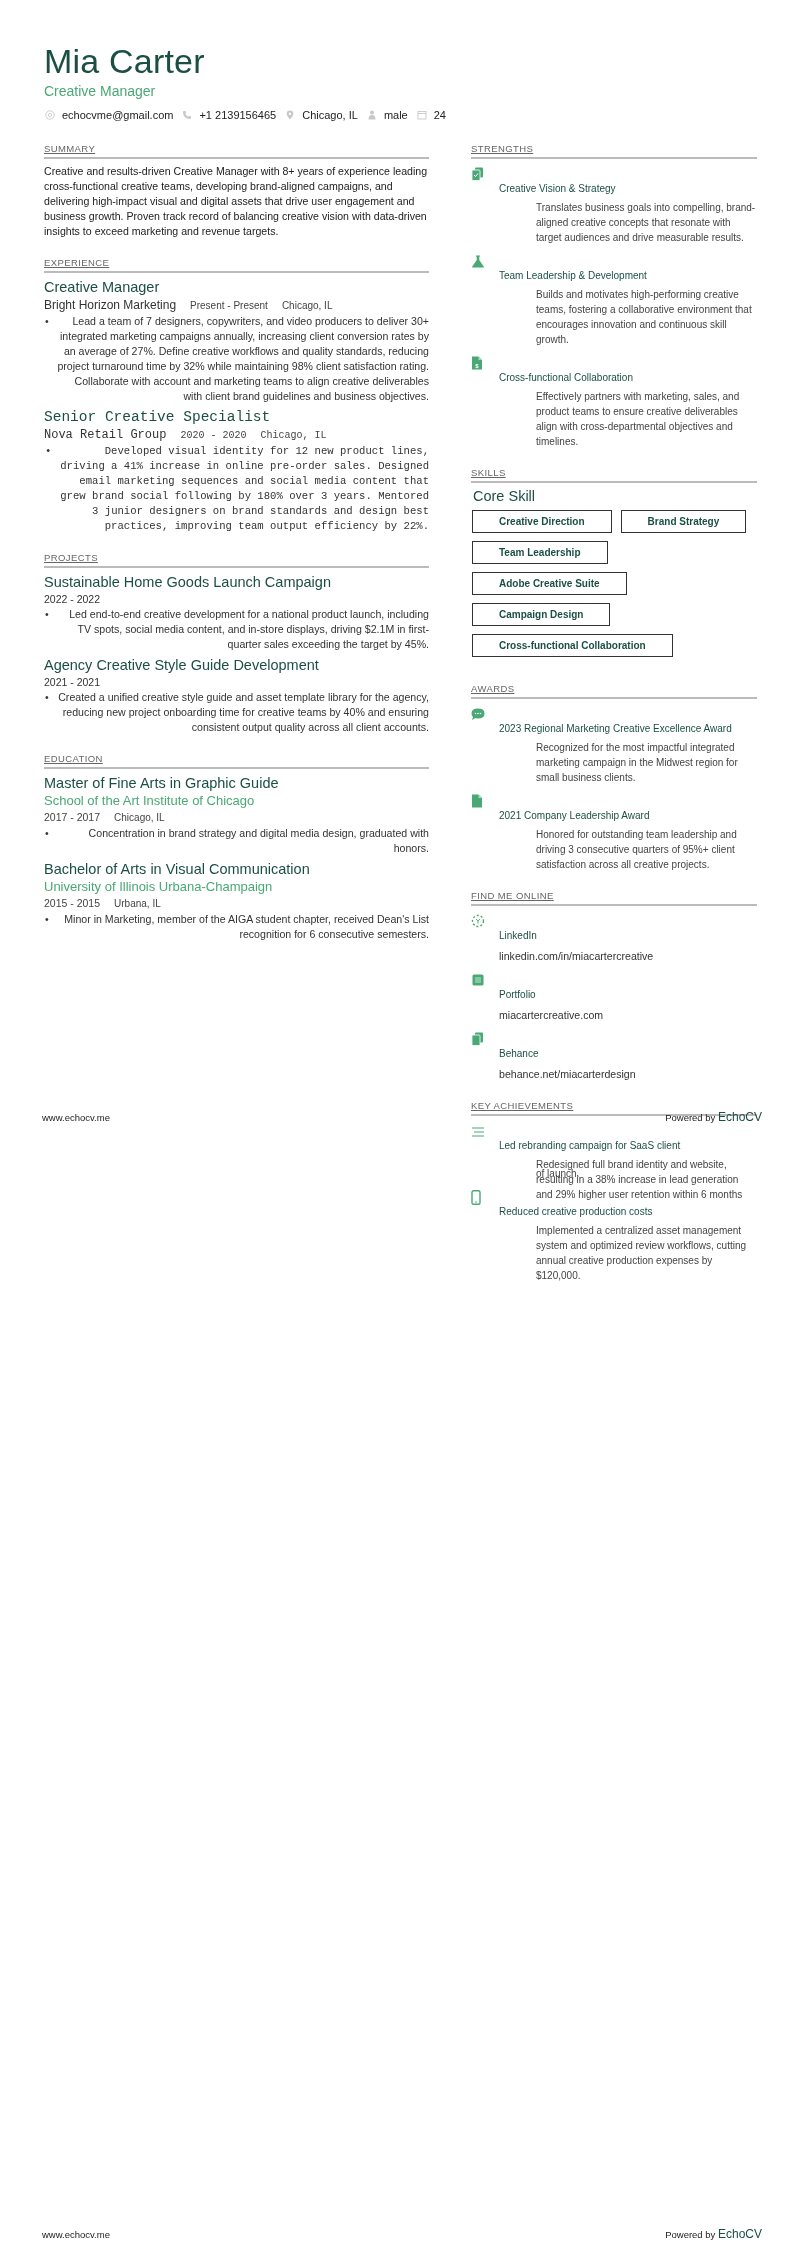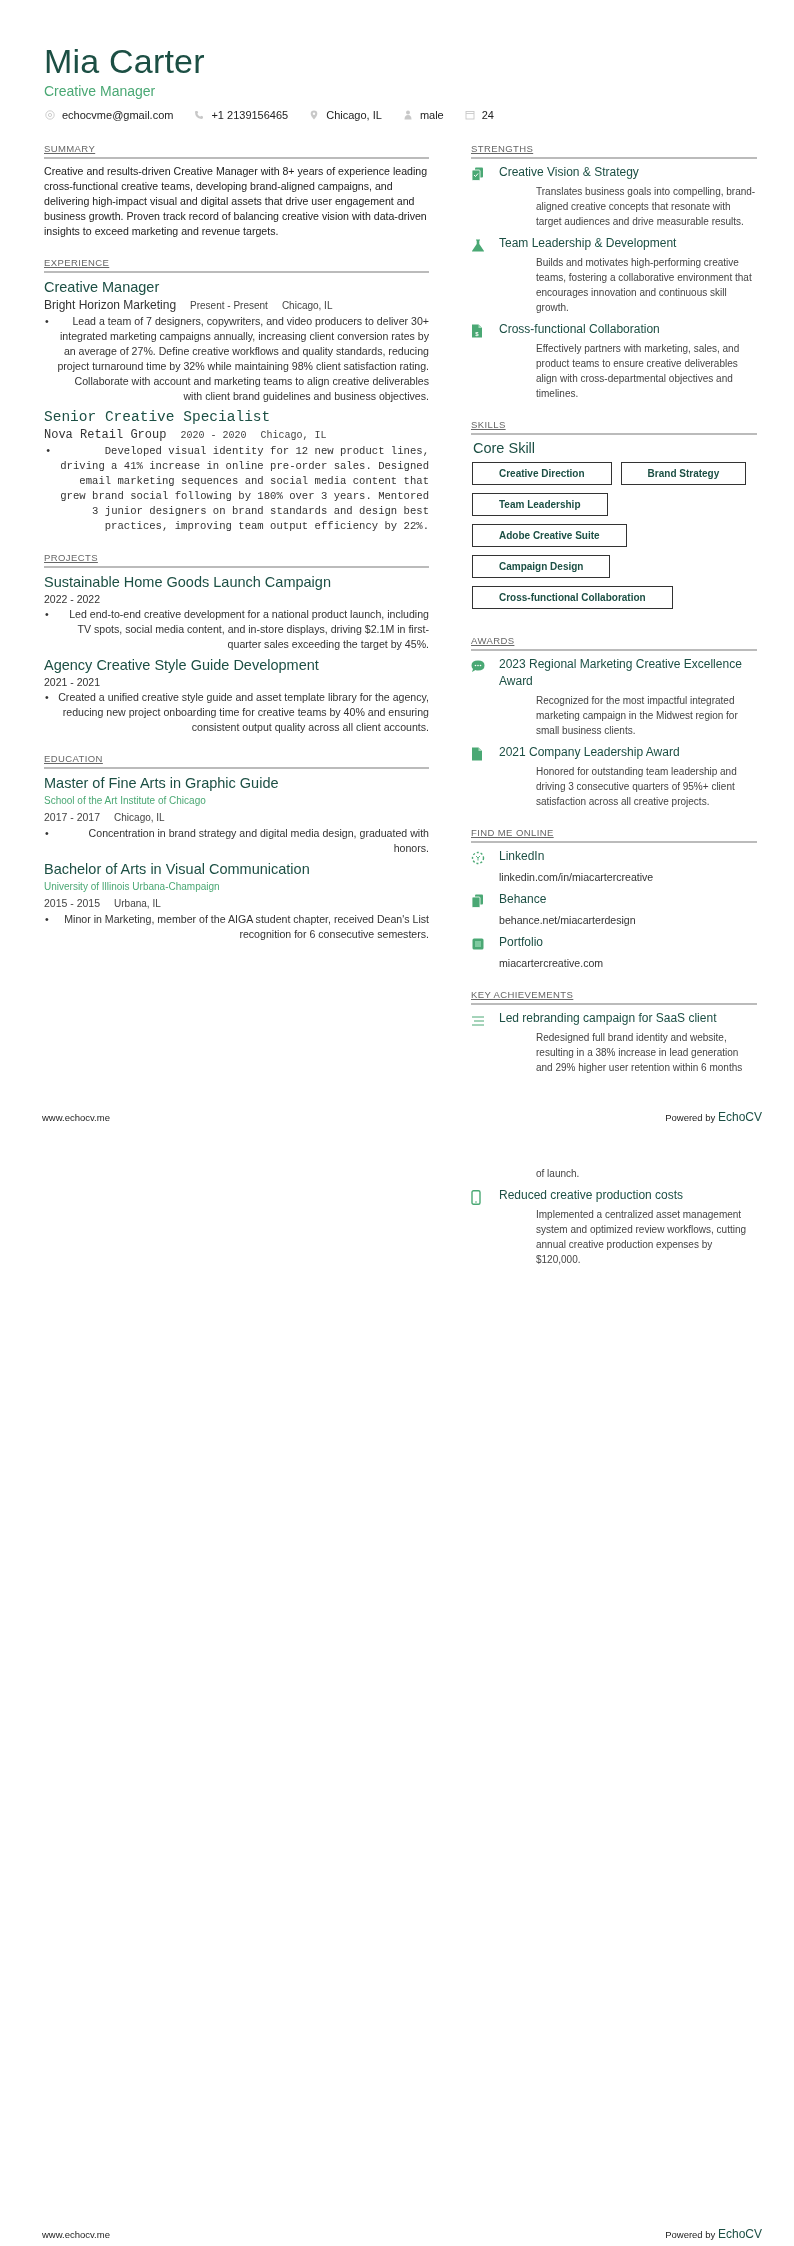--- a/index.html
+++ b/index.html
@@ -5,45 +5,45 @@
   * { box-sizing: border-box; margin: 0; padding: 0; }
   html, body { width: 794px; background: #ffffff; }
   body { font-family: "Liberation Sans", sans-serif; color: #333; position: relative; height: 2246px; }
   .page { position: absolute; left: 0; width: 794px; }
   .page1 { top: 0; height: 1123px; }
   .page2 { top: 1123px; height: 1123px; }
 
   .name { position: absolute; left: 44px; top: 42px; font-size: 34px; color: #1c4f44; font-weight: 500; letter-spacing: 0.2px; }
   .role { position: absolute; left: 44px; top: 83px; font-size: 14px; color: #4aa874; }
   .contacts { position: absolute; left: 44px; top: 109px; display: flex; align-items: center; font-size: 11px; color: #222; }
-  .contact { display: flex; align-items: center; margin-right: 20px; text-align: right; }
+  .contact { display: flex; align-items: center; margin-right: 8px; text-align: right; }
   .contact .ic { width: 12px; height: 12px; margin-right: 6px; display: inline-flex; align-items: center; justify-content: center; color: #bbb; font-size: 10px; }
 
   .col-left { position: absolute; left: 44px; top: 143px; width: 385px; }
   .col-right { position: absolute; left: 471px; top: 143px; width: 286px; }
 
   .sec-title { font-size: 9.5px; color: #666; letter-spacing: 0.4px; padding-bottom: 3px; border-bottom: 2px solid #bbb; margin-bottom: 5px; text-transform: uppercase; text-decoration: underline; }
   .sec { margin-bottom: 18px; }
   .summary-text { font-size: 10.6px; line-height: 15px; color: #222; }
 
   .item-title { font-size: 14.5px; color: #1c4f44; margin-top: 2px; line-height: 19px; }
   .meta-line { font-size: 11.5px; color: #333; display: flex; align-items: baseline; line-height: 17px; }
   .meta-line .company { font-size: 12px; color: #333; margin-right: 14px; }
   .meta-line .dates { font-size: 10px; color: #444; margin-right: 14px; }
   .meta-line .loc { font-size: 10px; color: #444; }
   .bullets { list-style: none; padding-left: 0; text-align: right; }
   .bullets li { position: relative; padding-left: 12px; font-size: 10.6px; line-height: 15px; color: #333; }
   .bullets li::before { content: "•"; position: absolute; left: 1px; top: 0; color: #333; }
   .dates-only { font-size: 10.5px; color: #333; line-height: 15px; }
-  .school { font-size: 10px; color: #4aa874; line-height: 16px; }
+  .school { font-size: 13px; color: #4aa874; line-height: 16px; }
 
   .r-item { display: flex; margin-bottom: 6px; }
   .r-icon { width: 28px; flex: none; padding-top: 3px; }
   .r-body { flex: 1; }
-  .r-title { font-size: 12px; color: #1c4f44; line-height: 17px; }
+  .r-title { font-size: 10px; color: #1c4f44; line-height: 17px; margin-top: 16px; }
   .r-desc { font-size: 10px; color: #444; line-height: 15px; margin-top: 3px; margin-left: 37px; }
   .r-link { font-size: 10.6px; color: #333; line-height: 15px; margin-top: 5px; }
 
   .skill-head { font-size: 14.5px; color: #1c4f44; margin: 2px 0 6px 2px; }
   .chips { display: flex; flex-wrap: wrap; }
   .chip { border: 1px solid #333; padding: 5px 26px; font-size: 10px; font-weight: bold; color: #1c4f44; margin: 0 8px 8px 1px; }
 
   .footer { position: absolute; left: 42px; width: 720px; display: flex; justify-content: space-between; align-items: baseline; font-size: 9.5px; color: #222; }
   .footer .powered { font-size: 9.5px; text-align: center; }
   .footer .brand { font-size: 12px; color: #1c4f44; }
@@ -275,40 +275,40 @@
               <path d="M5 5 L7 7 L9 5 M7 7 L7 9.5" stroke="#4aa874" stroke-width="0.9" fill="none"></path>
             </svg>
         </div>
         <div class="r-body">
           <div class="r-title">LinkedIn</div>
           <div class="r-link">linkedin.com/in/miacartercreative</div>
         </div>
       </div>
       <div class="r-item">
         <div class="r-icon">
+          <svg width="14" height="14" viewBox="0 0 14 14">
+              <rect x="1.5" y="1.5" width="11" height="11" rx="1.5" fill="#4aa874"></rect>
+              <rect x="4" y="4" width="6" height="6" fill="#7fcaa0"></rect>
+            </svg>
+        </div>
+        <div class="r-body">
+          <div class="r-title">Portfolio</div>
+          <div class="r-link">miacartercreative.com</div>
+        </div>
+      </div>
+      <div class="r-item">
+        <div class="r-icon">
           <svg width="13" height="14" viewBox="0 0 13 14">
               <rect x="4" y="0.5" width="8" height="10" rx="1" fill="#4aa874"></rect>
               <rect x="1" y="3" width="8" height="10.5" rx="1" fill="#4aa874" stroke="#fff" stroke-width="0.8"></rect>
             </svg>
         </div>
         <div class="r-body">
           <div class="r-title">Behance</div>
           <div class="r-link">behance.net/miacarterdesign</div>
-        </div>
-      </div>
-      <div class="r-item">
-        <div class="r-icon">
-          <svg width="14" height="14" viewBox="0 0 14 14">
-              <rect x="1.5" y="1.5" width="11" height="11" rx="1.5" fill="#4aa874"></rect>
-              <rect x="4" y="4" width="6" height="6" fill="#7fcaa0"></rect>
-            </svg>
-        </div>
-        <div class="r-body">
-          <div class="r-title">Portfolio</div>
-          <div class="r-link">miacartercreative.com</div>
         </div>
       </div>
     </div>
 
     <div class="sec">
       <div class="sec-title">KEY ACHIEVEMENTS</div>
       <div class="r-item">
         <div class="r-icon">
           <svg width="14" height="12" viewBox="0 0 14 12">
               <line x1="1" y1="2" x2="13" y2="2" stroke="#4aa874" stroke-width="1"></line>

